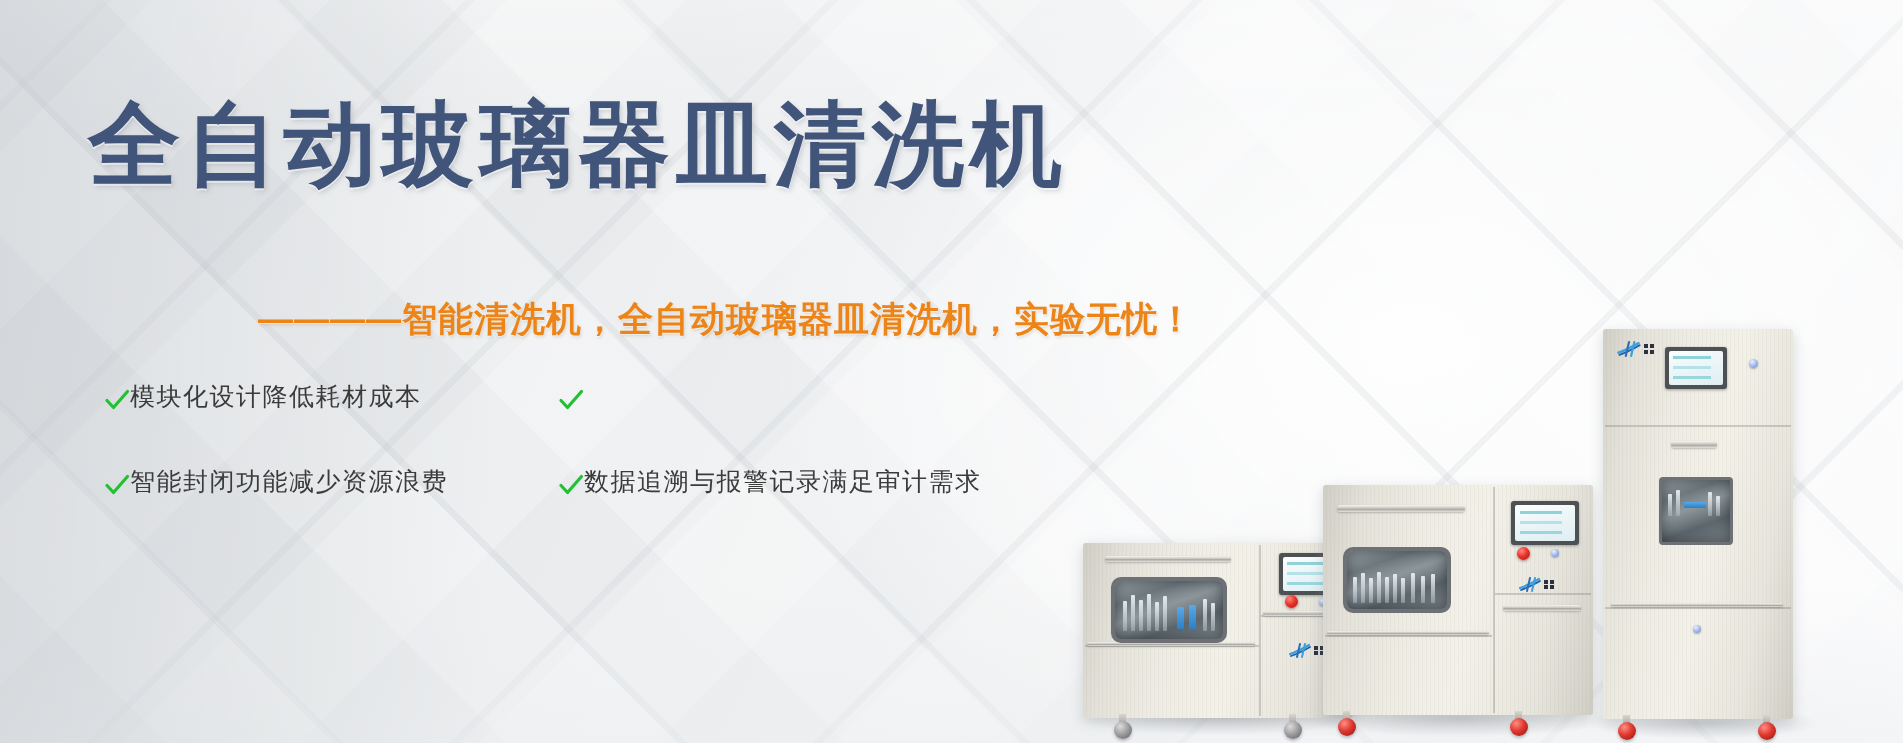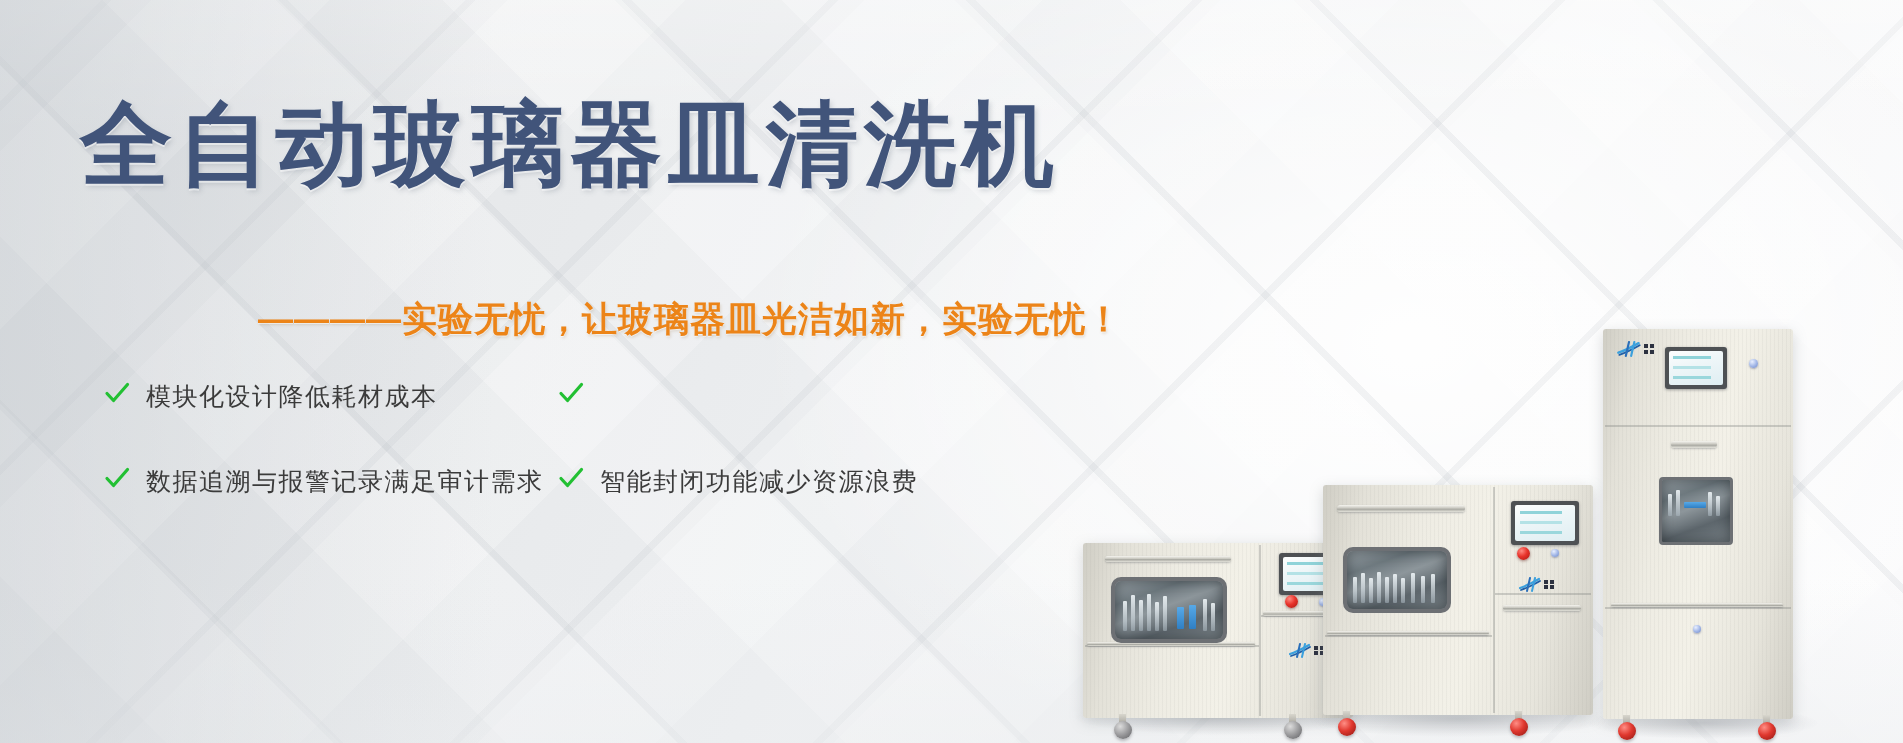--- a/index.html
+++ b/index.html
@@ -52,41 +52,41 @@
   .vignette{
     position:absolute;inset:0;pointer-events:none;
     background:linear-gradient(90deg, rgba(196,201,206,0.45) 0%, rgba(255,255,255,0) 26%),
                linear-gradient(180deg, rgba(255,255,255,0.30) 0%, rgba(255,255,255,0) 18%, rgba(255,255,255,0) 78%, rgba(236,238,240,0.55) 100%);
   }
 
   
   .copy{position:absolute;left:0;top:0;width:1130px;height:743px;}
 
   .headline{
-    position:absolute;left:80px;top:96px;
+    position:absolute;left:88px;top:96px;
     font-size:92px;line-height:1.06;font-weight:700;
     letter-spacing:6px;
     color:#41547a;
     white-space:nowrap;
     text-shadow:0 2px 0 rgba(255,255,255,.55), 2px 3px 5px rgba(120,128,142,.30);
   }
 
   .subline{
     position:absolute;left:258px;top:296px;
     font-size:35px;font-weight:700;letter-spacing:1px;
     color:#ec8418;white-space:nowrap;
     text-shadow:0 1px 0 rgba(255,255,255,.55), 1px 2px 3px rgba(150,110,60,.22);
   }
 
   .features{
     position:absolute;left:104px;top:380px;
     display:grid;grid-template-columns:360px auto;
     row-gap:52px;column-gap:94px;
   }
-  .feat{display:flex;align-items:flex-start;gap:16px;white-space:nowrap;}
+  .feat{display:flex;align-items:flex-end;white-space:nowrap;}
   .check{
     width:26px;height:26px;flex:0 0 26px;display:block;
   }
   .feat-label{
     font-size:25px;color:#3b3b3b;letter-spacing:1.5px;
     font-weight:400;
   }
 
   
   .machines{position:absolute;right:0;top:0;width:820px;height:743px;}
@@ -163,49 +163,49 @@
   <div class="tex a"></div>
   <div class="tex b"></div>
   <div class="tex c"></div>
   <div class="tex d"></div>
   <div class="vignette"></div>
 
   <div class="copy">
 
     <div class="headline">全自动玻璃器皿清洗机</div>
 
-    <div class="subline">————实验无忧，让玻璃器皿光洁如新，实验无忧！</div>
+    <div class="subline">————智能清洗机，全自动玻璃器皿清洗机，实验无忧！</div>
 
     <div class="features">
 
       <div class="feat">
         <svg class="check" viewBox="0 0 26 26">
           <path d="M3 13.5 L9.5 20.5 L23.5 4.5" fill="none" stroke="#22c033" stroke-width="3.2" stroke-linecap="round" stroke-linejoin="round"></path>
         </svg>
         <span class="feat-label">模块化设计降低耗材成本</span>
       </div>
 
       <div class="feat">
         <svg class="check" viewBox="0 0 26 26">
           <path d="M3 13.5 L9.5 20.5 L23.5 4.5" fill="none" stroke="#22c033" stroke-width="3.2" stroke-linecap="round" stroke-linejoin="round"></path>
         </svg>
       </div>
 
       <div class="feat">
         <svg class="check" viewBox="0 0 26 26">
           <path d="M3 13.5 L9.5 20.5 L23.5 4.5" fill="none" stroke="#22c033" stroke-width="3.2" stroke-linecap="round" stroke-linejoin="round"></path>
         </svg>
-        <span class="feat-label">数据追溯与报警记录满足审计需求</span>
+        <span class="feat-label">智能封闭功能减少资源浪费</span>
       </div>
 
       <div class="feat">
         <svg class="check" viewBox="0 0 26 26">
           <path d="M3 13.5 L9.5 20.5 L23.5 4.5" fill="none" stroke="#22c033" stroke-width="3.2" stroke-linecap="round" stroke-linejoin="round"></path>
         </svg>
-        <span class="feat-label">智能封闭功能减少资源浪费</span>
+        <span class="feat-label">数据追溯与报警记录满足审计需求</span>
       </div>
 
     </div>
   </div>
 
   <div class="machines">
 
     <div class="shadow" style="left:-8px;bottom:8px;width:290px;height:36px;"></div>
     <div class="machine" style="left:0px;bottom:25px;width:270px;height:175px;">
       <div class="body-steel"></div>

